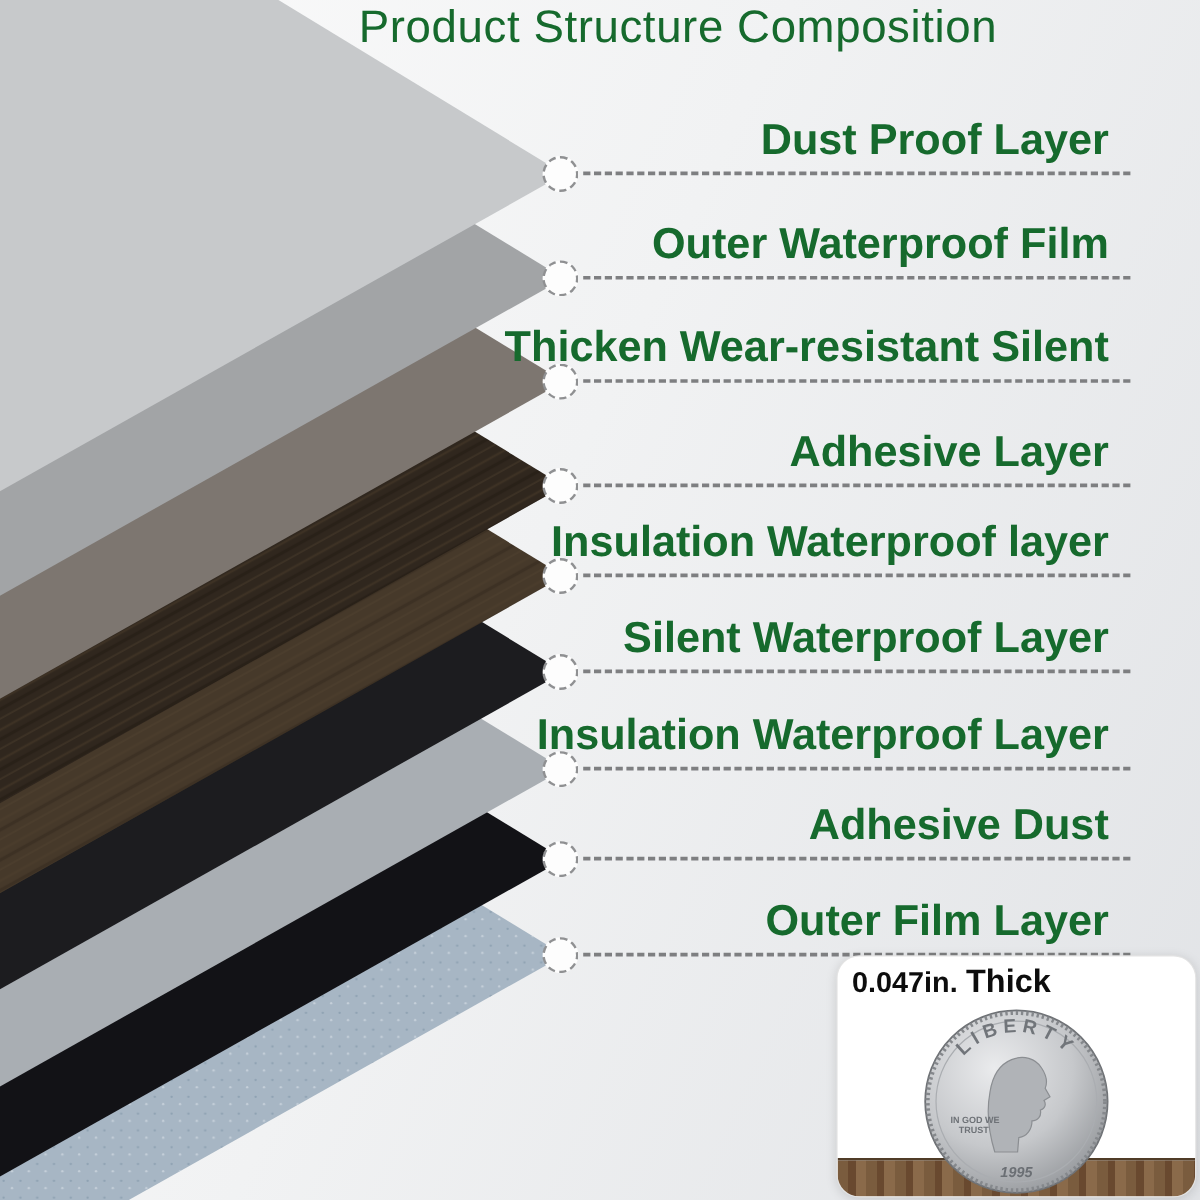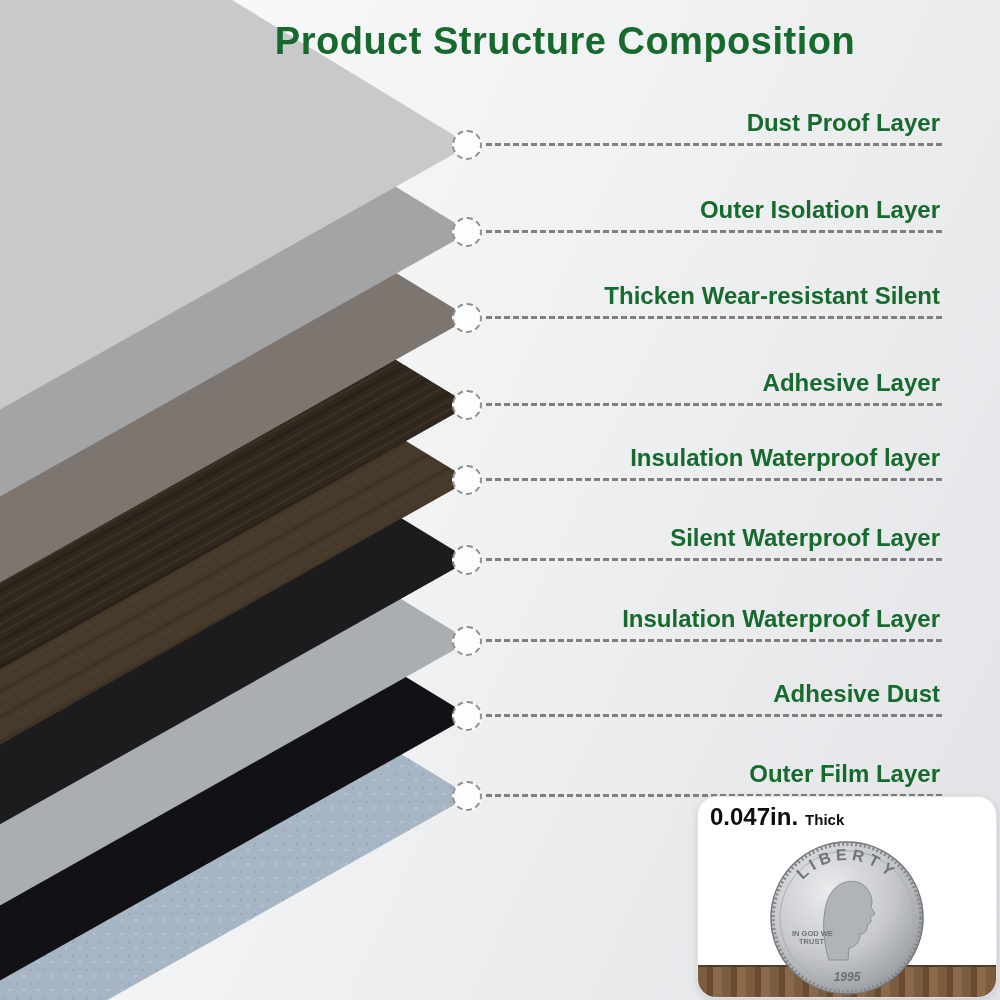--- a/index.html
+++ b/index.html
@@ -3,41 +3,41 @@
 <meta charset="utf-8">
 <style>
   html,body{margin:0;padding:0;}
   body{
     width:1000px;height:1000px;position:relative;overflow:hidden;
     font-family:"Liberation Sans",sans-serif;
     background:linear-gradient(115deg,#fbfbfb 0%,#f1f2f3 45%,#e1e3e6 100%);
   }
   .stack-svg{position:absolute;left:0;top:0;width:1000px;height:1000px;}
   .page-title{
-    position:absolute;top:20px;left:170px;right:40px;margin:0;text-align:center;
-    font-size:38px;font-weight:bold;color:var(--green,#166a2d);letter-spacing:.5px;
+    position:absolute;top:2px;left:170px;right:40px;margin:0;text-align:center;
+    font-size:38px;font-weight:normal;color:var(--green,#166a2d);letter-spacing:.5px;
   }
   .layer-row{position:absolute;left:452px;right:58px;height:0;}
   .marker{
     position:absolute;left:0;top:-15px;width:26px;height:26px;border-radius:50%;
     border:2px dashed #8f9092;background:#fdfdfd;box-sizing:content-box;
   }
   .dash-line{position:absolute;left:34px;right:0;top:-2px;border-top:3px dashed #7e7f81;}
   .layer-label{
-    position:absolute;right:2px;bottom:8px;font-size:24px;font-weight:bold;
+    position:absolute;right:18px;bottom:8px;font-size:36px;font-weight:bold;
     color:var(--green,#166a2d);white-space:nowrap;
   }
   .thick-card{
     position:absolute;left:698px;top:797px;right:4px;bottom:3px;background:#fff;
     border-radius:18px;overflow:hidden;
     box-shadow:0 0 0 1px #e3e3e3,0 2px 10px rgba(0,0,0,.15);
   }
   .thick-text{position:absolute;top:6px;left:12px;color:#0d0d0d;}
   .thick-value{font-size:24px;font-weight:bold;}
-  .thick-unit{font-size:15px;font-weight:bold;margin-left:7px;}
+  .thick-unit{font-size:27px;font-weight:bold;margin-left:7px;}
   .wood-strip{
     position:absolute;left:0;right:0;bottom:0;height:30px;border-top:2px solid #503c28;
     background:repeating-linear-gradient(90deg,#7a5c3e 0px,#7a5c3e 9px,#69492f 9px,#69492f 15px,#8a6a4a 15px,#8a6a4a 24px);
   }
   .coin-svg{position:absolute;left:50%;bottom:1px;transform:translateX(-50%);}
 </style>
 </head>
 <body>
 
 <svg class="stack-svg" viewBox="0 0 1000 1000" aria-hidden="true">
@@ -70,21 +70,21 @@
 <h1 class="page-title">Product Structure Composition</h1>
 
 <div class="layer-row" style="top:145px">
   <span class="marker"></span>
   <span class="dash-line"></span>
   <span class="layer-label">Dust Proof Layer</span>
 </div>
 <div class="layer-row" style="top:232px">
   <span class="marker"></span>
   <span class="dash-line"></span>
-  <span class="layer-label">Outer Isolation Layer</span>
+  <span class="layer-label">Outer Waterproof Film</span>
 </div>
 <div class="layer-row" style="top:318px">
   <span class="marker"></span>
   <span class="dash-line"></span>
   <span class="layer-label">Thicken Wear-resistant Silent</span>
 </div>
 <div class="layer-row" style="top:405px">
   <span class="marker"></span>
   <span class="dash-line"></span>
   <span class="layer-label">Adhesive Layer</span>

